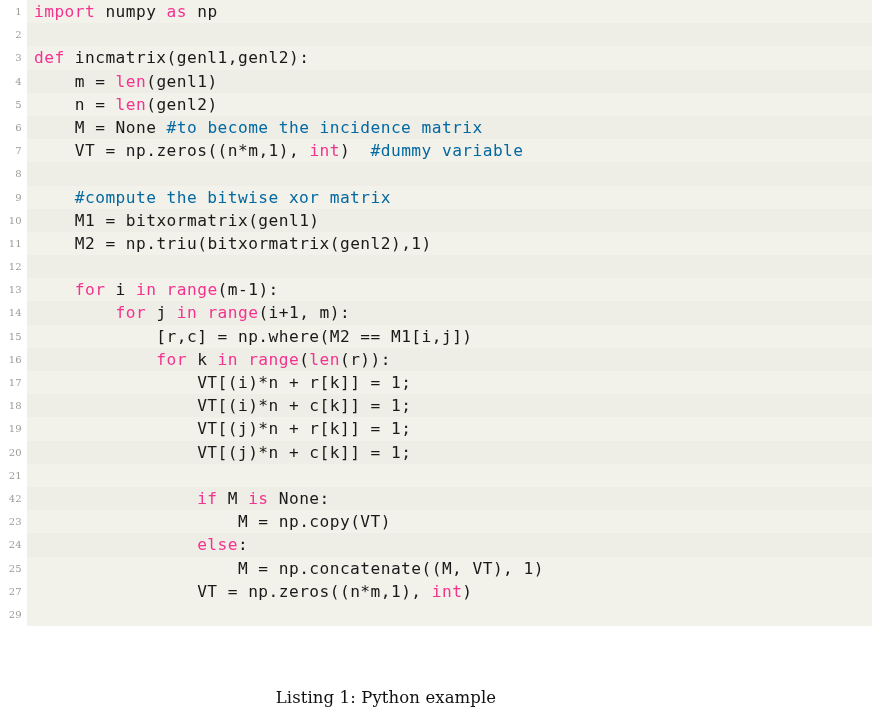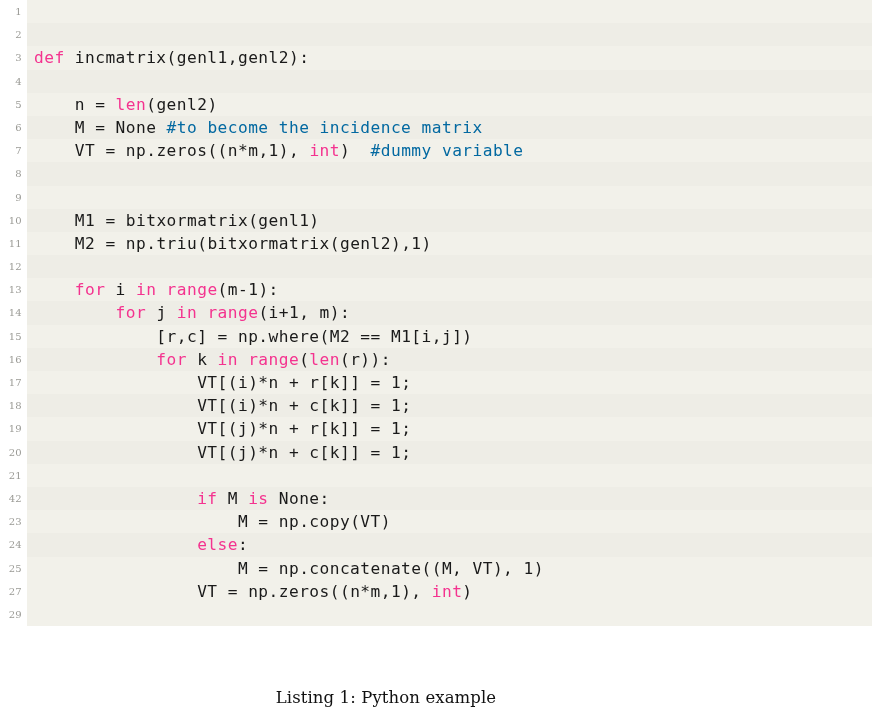--- a/index.html
+++ b/index.html
@@ -98,29 +98,29 @@
     letter-spacing: 0.1px;
   }
 </style>
 </head>
 <body>
 
 <div id="page">
 
   <div class="listing">
     <div class="code-area" id="code-area">
-        <div class="code-line"><div class="band"></div><span class="lineno">1</span></div>
+        <div class="code-line"><div class="band"></div><span class="lineno">1</span><span class="codetext"><span class="kw">import</span><span class="tx"> </span><span class="tx">numpy</span><span class="tx"> </span><span class="kw">as</span><span class="tx"> </span><span class="tx">np</span></span></div>
         <div class="code-line alt"><div class="band"></div><span class="lineno">2</span><span class="codetext"><span class="tx"></span></span></div>
         <div class="code-line"><div class="band"></div><span class="lineno">3</span><span class="codetext"><span class="kw">def</span><span class="tx"> </span><span class="tx">incmatrix</span><span class="tx">(</span><span class="tx">genl1</span><span class="tx">,</span><span class="tx">genl2</span><span class="tx">):</span></span></div>
-        <div class="code-line alt"><div class="band"></div><span class="lineno">4</span></div>
+        <div class="code-line alt"><div class="band"></div><span class="lineno">4</span><span class="codetext"><span class="tx">    </span><span class="tx">m</span><span class="tx"> = </span><span class="kw">len</span><span class="tx">(</span><span class="tx">genl1</span><span class="tx">)</span></span></div>
         <div class="code-line"><div class="band"></div><span class="lineno">5</span><span class="codetext"><span class="tx">    </span><span class="tx">n</span><span class="tx"> = </span><span class="kw">len</span><span class="tx">(</span><span class="tx">genl2</span><span class="tx">)</span></span></div>
         <div class="code-line alt"><div class="band"></div><span class="lineno">6</span><span class="codetext"><span class="tx">    </span><span class="tx">M</span><span class="tx"> = </span><span class="tx">None</span><span class="tx"> </span><span class="cm">#to become the incidence matrix</span></span></div>
         <div class="code-line"><div class="band"></div><span class="lineno">7</span><span class="codetext"><span class="tx">    </span><span class="tx">VT</span><span class="tx"> = </span><span class="tx">np</span><span class="tx">.</span><span class="tx">zeros</span><span class="tx">((</span><span class="tx">n</span><span class="tx">*</span><span class="tx">m</span><span class="tx">,1), </span><span class="kw">int</span><span class="tx">)  </span><span class="cm">#dummy variable</span></span></div>
         <div class="code-line alt"><div class="band"></div><span class="lineno">8</span><span class="codetext"><span class="tx"></span></span></div>
-        <div class="code-line"><div class="band"></div><span class="lineno">9</span></div>
+        <div class="code-line"><div class="band"></div><span class="lineno">9</span><span class="codetext"><span class="tx">    </span><span class="cm">#compute the bitwise xor matrix</span></span></div>
         <div class="code-line alt"><div class="band"></div><span class="lineno">10</span><span class="codetext"><span class="tx">    </span><span class="tx">M1</span><span class="tx"> = </span><span class="tx">bitxormatrix</span><span class="tx">(</span><span class="tx">genl1</span><span class="tx">)</span></span></div>
         <div class="code-line"><div class="band"></div><span class="lineno">11</span><span class="codetext"><span class="tx">    </span><span class="tx">M2</span><span class="tx"> = </span><span class="tx">np</span><span class="tx">.</span><span class="tx">triu</span><span class="tx">(</span><span class="tx">bitxormatrix</span><span class="tx">(</span><span class="tx">genl2</span><span class="tx">),1)</span></span></div>
         <div class="code-line alt"><div class="band"></div><span class="lineno">12</span><span class="codetext"><span class="tx"></span></span></div>
         <div class="code-line"><div class="band"></div><span class="lineno">13</span><span class="codetext"><span class="tx">    </span><span class="kw">for</span><span class="tx"> </span><span class="tx">i</span><span class="tx"> </span><span class="kw">in</span><span class="tx"> </span><span class="kw">range</span><span class="tx">(</span><span class="tx">m</span><span class="tx">-1):</span></span></div>
         <div class="code-line alt"><div class="band"></div><span class="lineno">14</span><span class="codetext"><span class="tx">        </span><span class="kw">for</span><span class="tx"> </span><span class="tx">j</span><span class="tx"> </span><span class="kw">in</span><span class="tx"> </span><span class="kw">range</span><span class="tx">(</span><span class="tx">i</span><span class="tx">+1, </span><span class="tx">m</span><span class="tx">):</span></span></div>
         <div class="code-line"><div class="band"></div><span class="lineno">15</span><span class="codetext"><span class="tx">            [</span><span class="tx">r</span><span class="tx">,</span><span class="tx">c</span><span class="tx">] = </span><span class="tx">np</span><span class="tx">.</span><span class="tx">where</span><span class="tx">(</span><span class="tx">M2</span><span class="tx"> == </span><span class="tx">M1</span><span class="tx">[</span><span class="tx">i</span><span class="tx">,</span><span class="tx">j</span><span class="tx">])</span></span></div>
         <div class="code-line alt"><div class="band"></div><span class="lineno">16</span><span class="codetext"><span class="tx">            </span><span class="kw">for</span><span class="tx"> </span><span class="tx">k</span><span class="tx"> </span><span class="kw">in</span><span class="tx"> </span><span class="kw">range</span><span class="tx">(</span><span class="kw">len</span><span class="tx">(</span><span class="tx">r</span><span class="tx">)):</span></span></div>
         <div class="code-line"><div class="band"></div><span class="lineno">17</span><span class="codetext"><span class="tx">                </span><span class="tx">VT</span><span class="tx">[(</span><span class="tx">i</span><span class="tx">)*</span><span class="tx">n</span><span class="tx"> + </span><span class="tx">r</span><span class="tx">[</span><span class="tx">k</span><span class="tx">]] = 1;</span></span></div>
         <div class="code-line alt"><div class="band"></div><span class="lineno">18</span><span class="codetext"><span class="tx">                </span><span class="tx">VT</span><span class="tx">[(</span><span class="tx">i</span><span class="tx">)*</span><span class="tx">n</span><span class="tx"> + </span><span class="tx">c</span><span class="tx">[</span><span class="tx">k</span><span class="tx">]] = 1;</span></span></div>
         <div class="code-line"><div class="band"></div><span class="lineno">19</span><span class="codetext"><span class="tx">                </span><span class="tx">VT</span><span class="tx">[(</span><span class="tx">j</span><span class="tx">)*</span><span class="tx">n</span><span class="tx"> + </span><span class="tx">r</span><span class="tx">[</span><span class="tx">k</span><span class="tx">]] = 1;</span></span></div>

